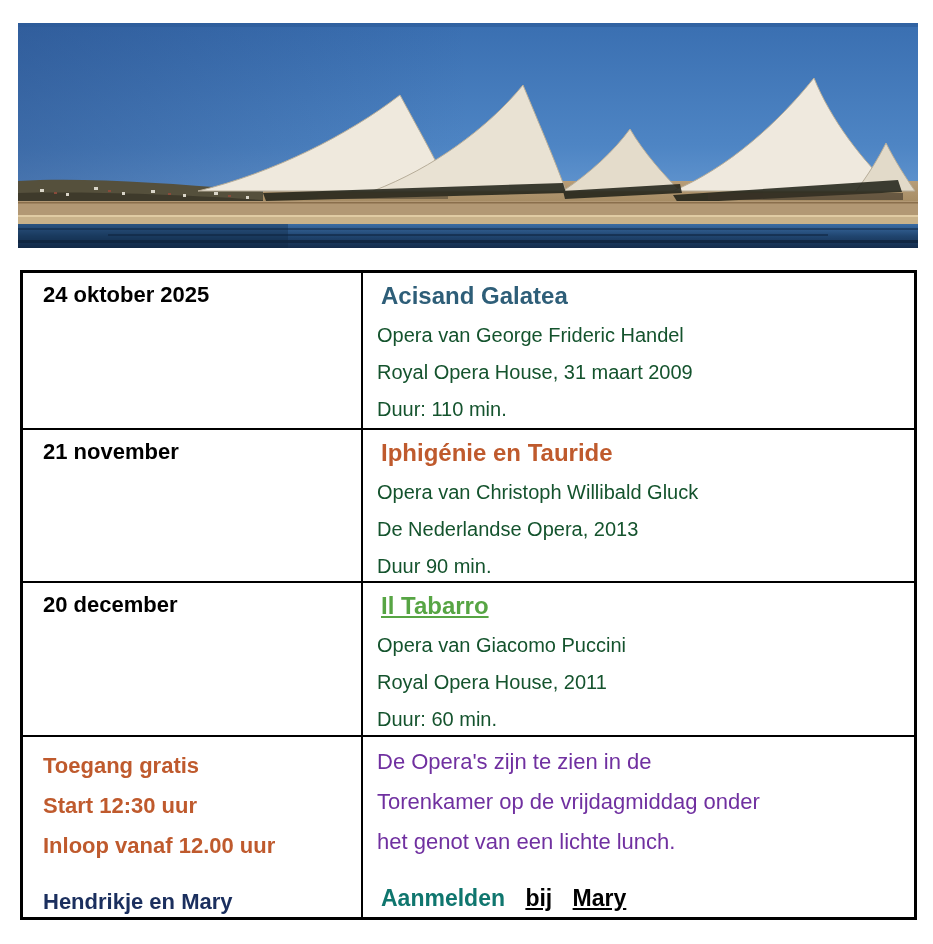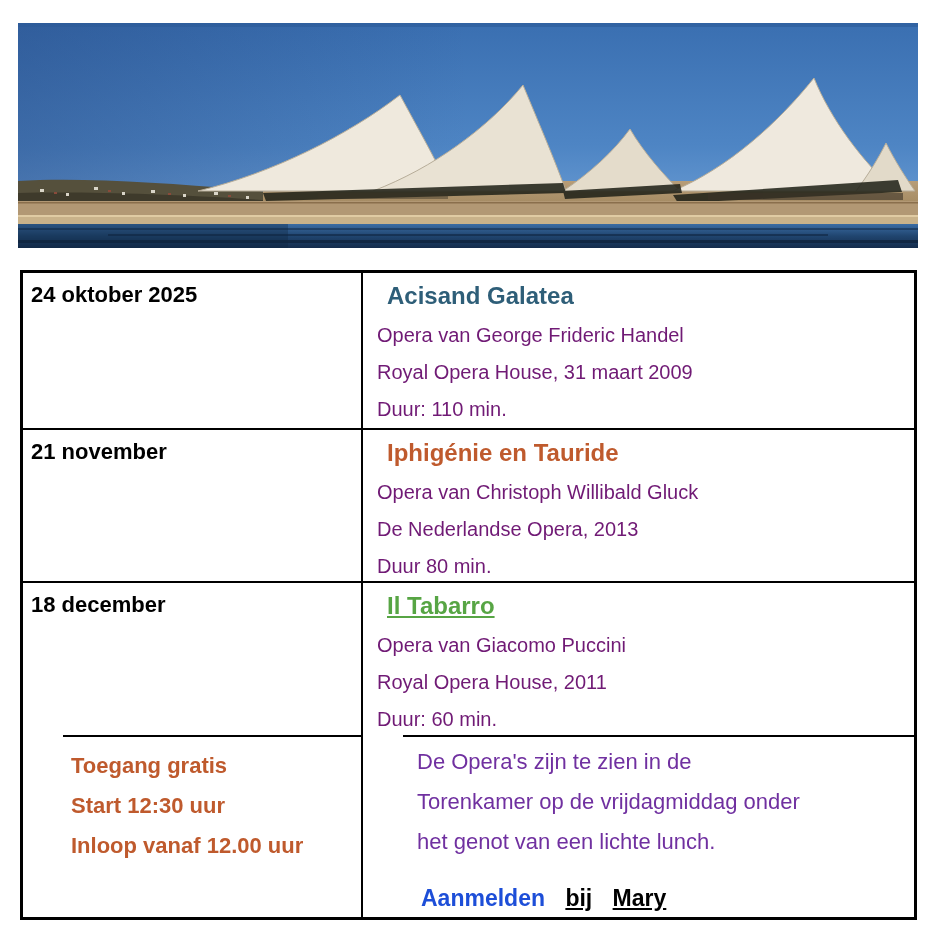--- a/index.html
+++ b/index.html
@@ -10,35 +10,35 @@
   .photo{
     position:absolute;left:18px;top:23px;width:900px;height:225px;display:block;
   }
   .schedule{
     position:absolute;left:20px;top:270px;width:897px;height:650px;
     border:3px solid #000;box-sizing:border-box;
     display:grid;grid-template-columns:340px 1fr;
     grid-template-rows:155px 153px 154px 182px;
   }
   .cell{box-sizing:border-box;overflow:hidden;}
-  .cell.left{border-right:2px solid #000;padding:9px 12px 0 8px;}
+  .cell.left{border-right:2px solid #000;padding:9px 12px 0 20px;}
   .cell.right{padding:5px 14px 0 14px;}
   .row2{border-top:2px solid #000;}
   .date{font-size:22px;font-weight:bold;color:#000;letter-spacing:0;}
-  .opera-title{font-size:24px;font-weight:bold;margin:2px 0 5px 10px;line-height:32px;}
+  .opera-title{font-size:24px;font-weight:bold;margin:2px 0 5px 4px;line-height:32px;}
   .t-teal{color:#2E5E78;}
   .t-orange{color:#BF5A2D;}
   .t-green{color:#57A544;text-decoration:underline;}
-  .detail{font-size:20px;color:#701a75;line-height:37px;}
-  .foot-left{padding-top:7px;margin-left:40px;}
+  .detail{font-size:20px;color:#14532d;line-height:37px;}
+  .foot-left{padding-top:7px;}
   .admission{font-size:22px;font-weight:bold;color:#BF5A2D;line-height:40px;}
   .signature{font-size:22px;font-weight:bold;color:#1B2F5E;margin-top:23px;}
   .paragraph{font-size:22px;font-weight:normal;color:#7030A0;line-height:40px;}
   .signup{margin-top:23px;font-size:23px;font-weight:bold;padding-left:4px;}
-  .signup .red{color:#1d4ed8;}
+  .signup .red{color:#0f766e;}
   .signup .navy{color:#000000;text-decoration:underline;}
   .signup .gap{display:inline-block;width:14px;}
 </style>
 </head>
 <body>
 
 <div class="page">
 
   <svg class="photo" viewBox="0 0 900 225" preserveAspectRatio="none" aria-hidden="true">
     <defs>
@@ -132,37 +132,38 @@
       <div class="detail">Duur: 110 min.</div>
     </div>
 
     <div class="cell left row2">
       <div class="date">21 november</div>
     </div>
     <div class="cell right row2">
       <div class="opera-title t-orange">Iphigénie en Tauride</div>
       <div class="detail">Opera van Christoph Willibald Gluck</div>
       <div class="detail">De Nederlandse Opera, 2013</div>
-      <div class="detail">Duur 80 min.</div>
+      <div class="detail">Duur 90 min.</div>
     </div>
 
     <div class="cell left row2">
-      <div class="date">18 december</div>
+      <div class="date">20 december</div>
     </div>
     <div class="cell right row2">
       <div class="opera-title t-green">Il Tabarro</div>
       <div class="detail">Opera van Giacomo Puccini</div>
       <div class="detail">Royal Opera House, 2011</div>
       <div class="detail">Duur: 60 min.</div>
     </div>
 
     <div class="cell left row2 foot-left">
       <div class="admission">Toegang gratis</div>
       <div class="admission">Start 12:30 uur</div>
       <div class="admission">Inloop vanaf 12.00 uur</div>
+      <div class="signature">Hendrikje en Mary</div>
     </div>
     <div class="cell right row2 foot-left">
       <div class="paragraph">De Opera's zijn te zien in de</div>
       <div class="paragraph">Torenkamer op de vrijdagmiddag onder</div>
       <div class="paragraph">het genot van een lichte lunch.</div>
       <div class="signup">
         <span class="red">Aanmelden</span><span class="gap"></span>
         <span class="navy">bij</span><span class="gap"></span>
         <span class="navy">Mary</span>
       </div>

